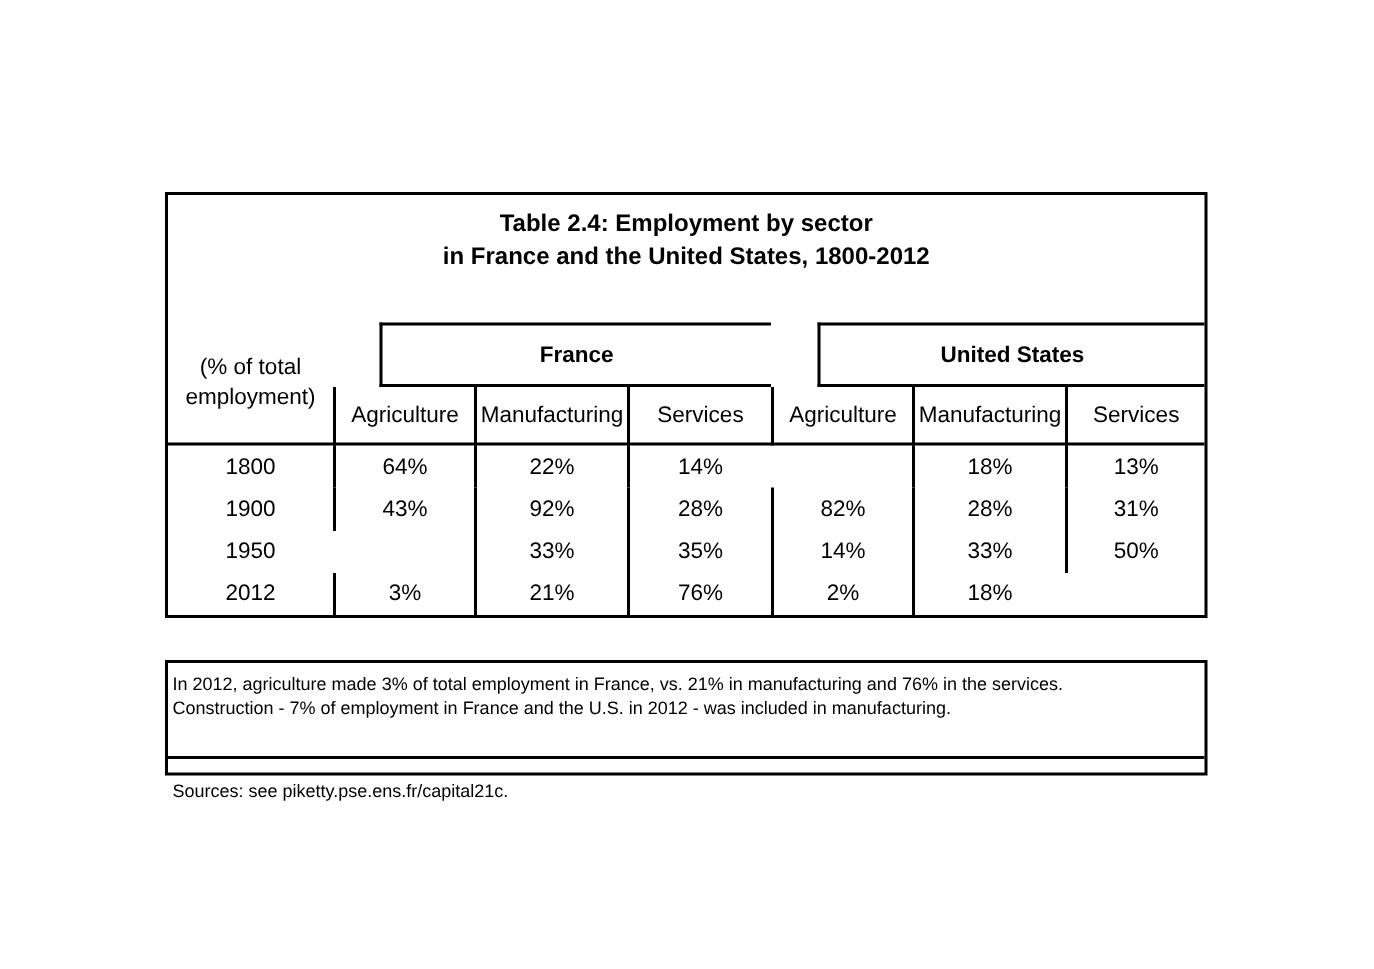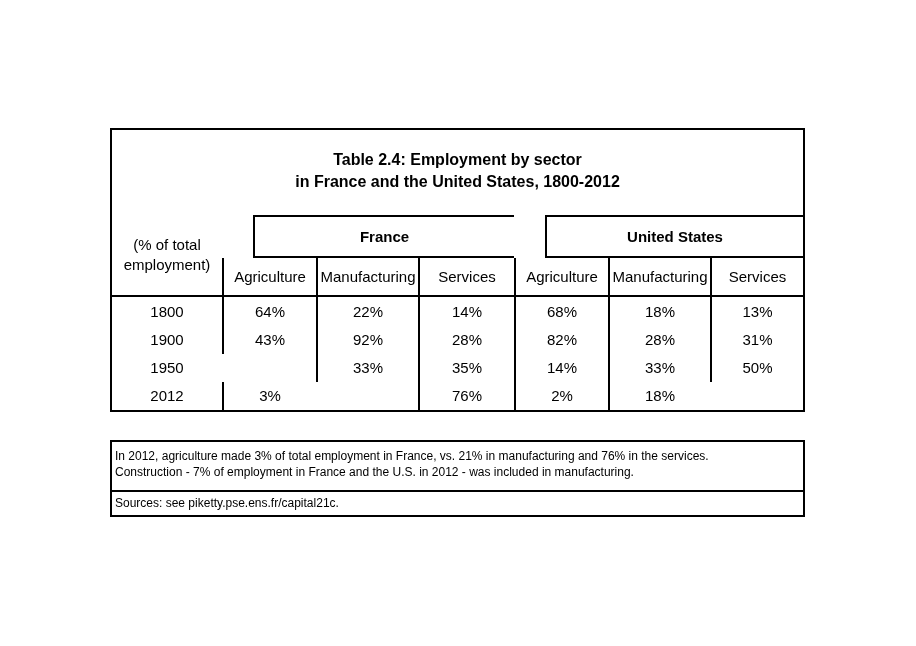--- a/index.html
+++ b/index.html
@@ -49,21 +49,21 @@
   .bt { border-top: 2px solid #000; margin-left: 31px; }
   .bl { border-left: 2px solid #000; }
   .bb { border-bottom: 2px solid #000; }
 
   .title-cell {
     grid-area: 1 / 1 / 2 / 8;
     display: flex;
     flex-direction: column;
     align-items: center;
     justify-content: flex-start;
-    padding-top: 19px;
+    padding-top: 9px;
     box-sizing: border-box;
   }
   .title-line {
     font-size: 16px;
     font-weight: bold;
     line-height: 22px;
     text-align: center;
   }
   .left-label {
     grid-area: 2 / 1 / 4 / 2;
@@ -80,32 +80,32 @@
     position: absolute;
     left: 110px;
     top: 440px;
     width: 695px;
     height: 77px;
     border: 2px solid #000;
     box-sizing: border-box;
     background: #fff;
   }
   .note-main {
-    height: 50px;
+    height: 64px;
     border-bottom: 2px solid #000;
     box-sizing: border-box;
     padding: 7px 4px 0 3px;
   }
   .note-line {
     font-size: 12px;
     line-height: 15.5px;
     white-space: nowrap;
   }
   .note-sources {
-    padding: 4px 4px 0 3px;
+    padding: 14px 4px 0 3px;
   }
 </style>
 </head>
 <body>
 
 <div class="canvas">
 
   <div class="table-box">
     <div class="grid">
 
@@ -126,41 +126,41 @@
       <div class="cell s2 bl bb">Manufacturing</div>
       <div class="cell s3 bl bb">Services</div>
       <div class="cell s4 bl bb">Agriculture</div>
       <div class="cell s5 bl bb">Manufacturing</div>
       <div class="cell s6 bl bb">Services</div>
 
       <div class="cell" style="grid-area:4/1">1800</div>
       <div class="cell bl" style="grid-area:4/2">64%</div>
       <div class="cell bl" style="grid-area:4/3">22%</div>
       <div class="cell bl" style="grid-area:4/4">14%</div>
-      <div class="cell bl" style="grid-area:4/5">68%</div>
       <div class="cell bl" style="grid-area:4/6">18%</div>
       <div class="cell bl" style="grid-area:4/7">13%</div>
 
       <div class="cell" style="grid-area:5/1">1900</div>
       <div class="cell bl" style="grid-area:5/2">43%</div>
       <div class="cell bl" style="grid-area:5/3">92%</div>
       <div class="cell bl" style="grid-area:5/4">28%</div>
       <div class="cell bl" style="grid-area:5/5">82%</div>
       <div class="cell bl" style="grid-area:5/6">28%</div>
       <div class="cell bl" style="grid-area:5/7">31%</div>
 
       <div class="cell" style="grid-area:6/1">1950</div>
       <div class="cell bl" style="grid-area:6/3">33%</div>
       <div class="cell bl" style="grid-area:6/4">35%</div>
       <div class="cell bl" style="grid-area:6/5">14%</div>
       <div class="cell bl" style="grid-area:6/6">33%</div>
       <div class="cell bl" style="grid-area:6/7">50%</div>
 
       <div class="cell" style="grid-area:7/1">2012</div>
       <div class="cell bl" style="grid-area:7/2">3%</div>
+      <div class="cell bl" style="grid-area:7/3">21%</div>
       <div class="cell bl" style="grid-area:7/4">76%</div>
       <div class="cell bl" style="grid-area:7/5">2%</div>
       <div class="cell bl" style="grid-area:7/6">18%</div>
 
     </div>
   </div>
 
   <div class="notes-box">
     <div class="note-main">
       <div class="note-line">In 2012, agriculture made 3% of total employment in France, vs. 21% in manufacturing and 76% in the services.</div>

